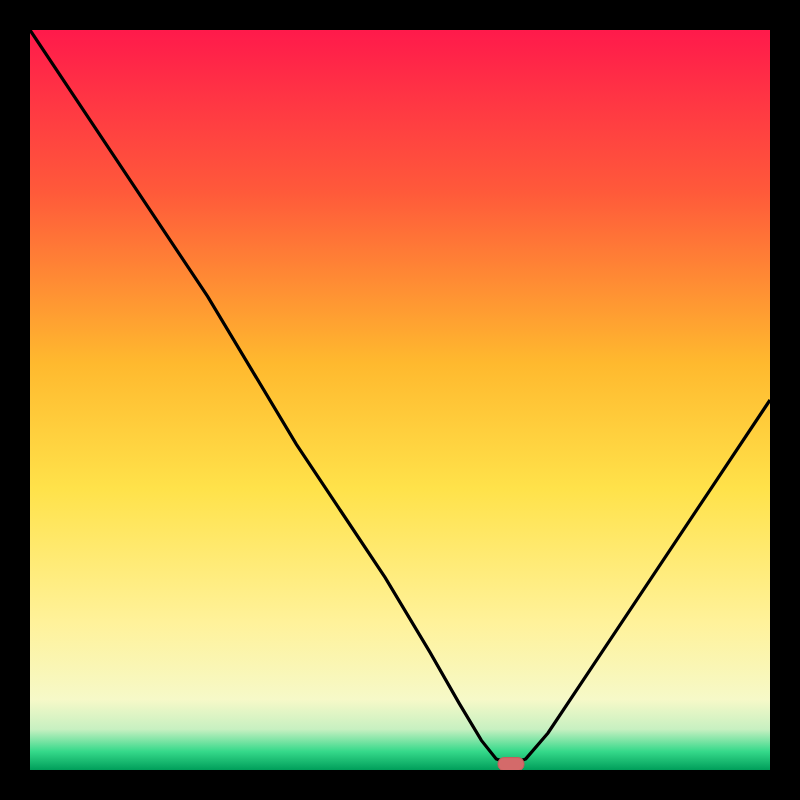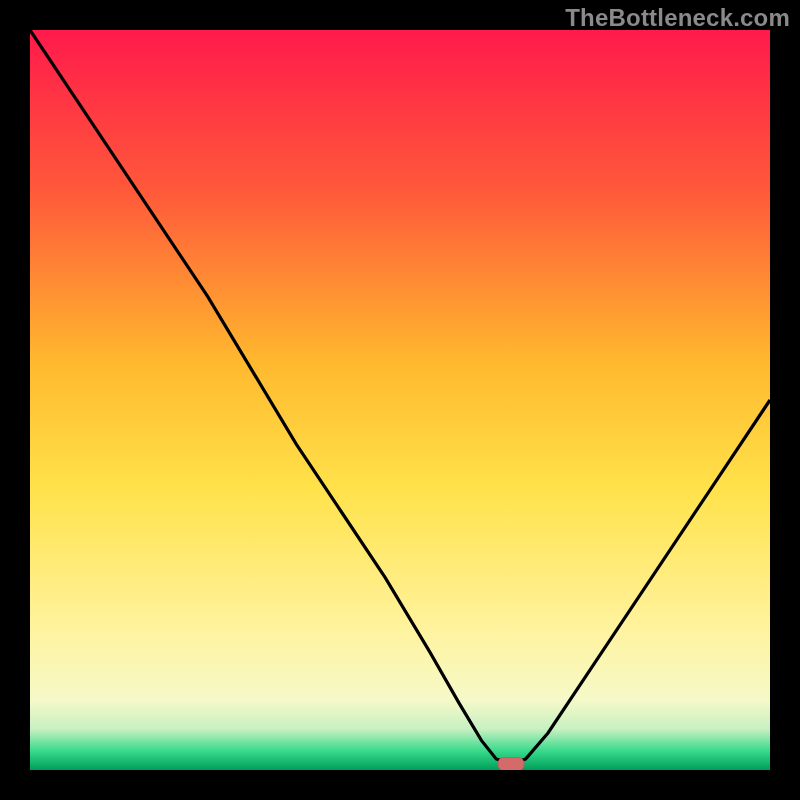--- a/index.html
+++ b/index.html
@@ -35,21 +35,20 @@
     top: 30px;
     width: 740px;
     height: 740px;
   }
 </style>
 </head>
 <body>
 
 <div class="frame">
 
-  <div class="watermark">TheBottleneck.com</div>
 
   <svg class="plot" viewBox="0 0 740 740" preserveAspectRatio="none">
     <defs>
       <linearGradient id="bg-grad" x1="0" y1="0" x2="0" y2="1">
 
       <stop offset="0%" stop-color="#ff1a4b"></stop>
           <stop offset="22%" stop-color="#ff5a3a"></stop>
           <stop offset="45%" stop-color="#ffb92e"></stop>
           <stop offset="62%" stop-color="#ffe24a"></stop>
           <stop offset="80%" stop-color="#fff29a"></stop>

